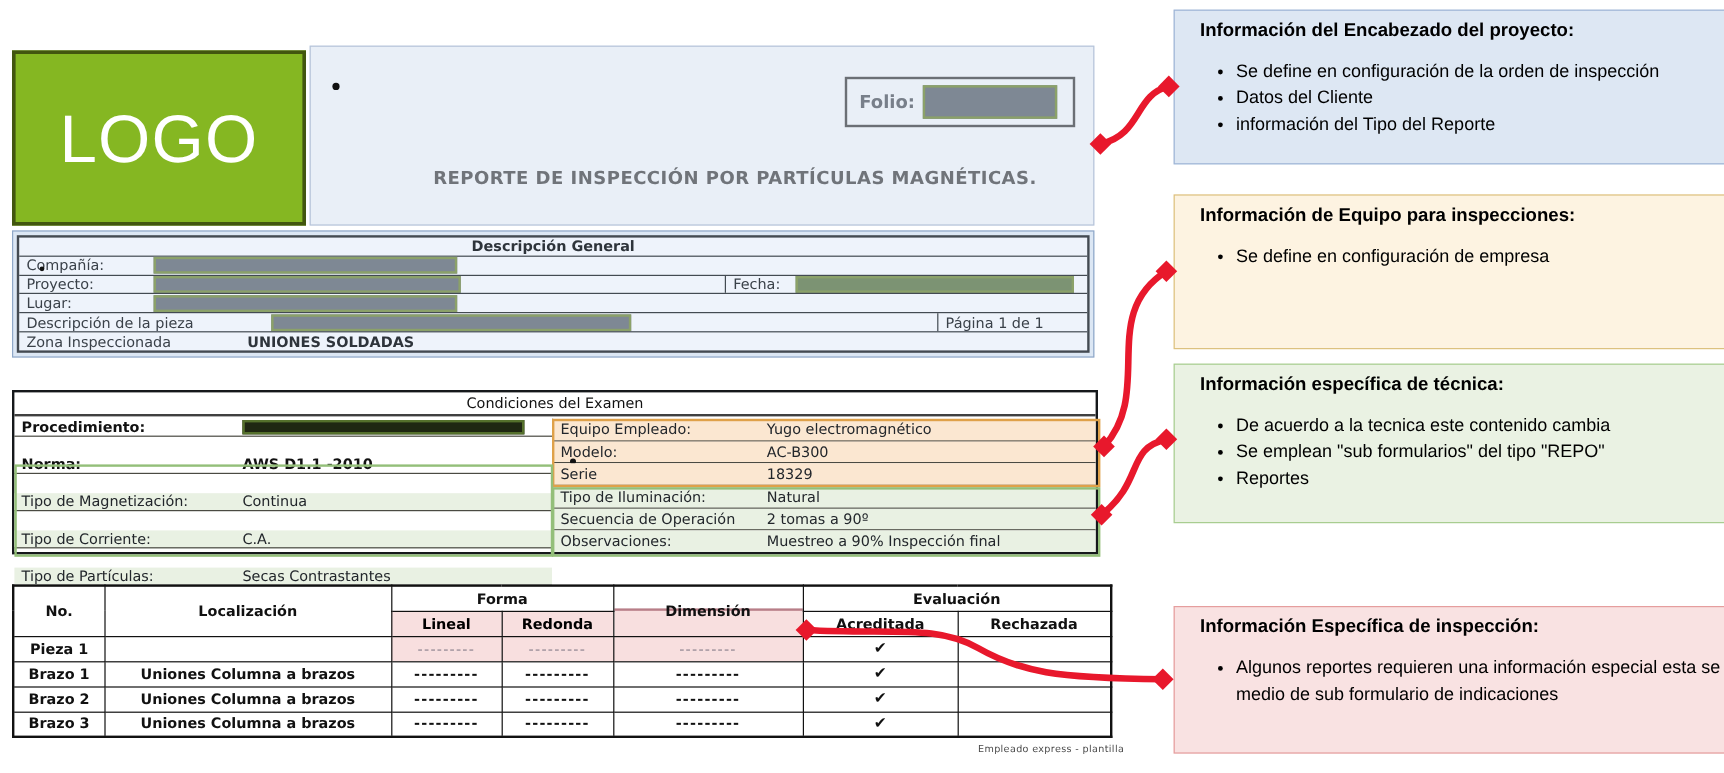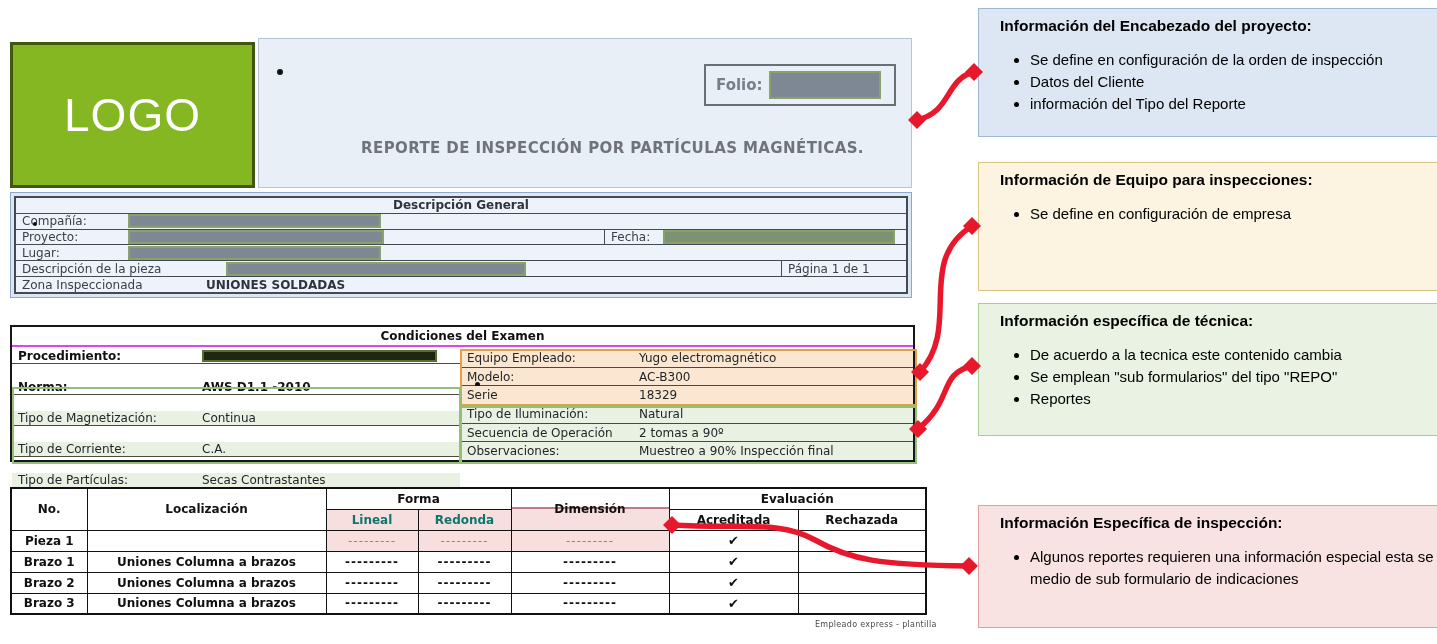--- a/index.html
+++ b/index.html
@@ -12,21 +12,21 @@
     overflow: hidden;
   }
   .abs { position:absolute; }
 
   
   #logo {
     left:10px; top:42px; width:245px; height:146px;
     background:#85b722; border:3px solid #42560f;
     display:flex; align-items:center; justify-content:center;
     color:#fff; font-family:"Liberation Sans",sans-serif;
-    font-size:46px; letter-spacing:1px;
+    font-size:56px; letter-spacing:1px;
   }
   #header-panel {
     left:258px; top:38px; width:654px; height:150px;
     background:#e9eff7; border:1px solid #b6c4d9;
   }
   .dot { width:6px; height:6px; background:#111; border-radius:50%; }
   #folio-box {
     left:445px; top:25px; width:192px; height:42px;
     border:2px solid #6b6f75; display:flex; align-items:center;
     padding:0 10px; gap:6px; background:transparent;
@@ -57,23 +57,23 @@
   .dhead { justify-content:center; font-weight:bold; color:#2e343b; }
   .dcell-r { height:100%; display:flex; align-items:center; border-left:1px solid #434a52; }
   .rd { height:14px; }
 
   
   #cond-section {
     left:10px; top:325px; width:905px; height:137px;
     border:2px solid #15181b; background:#fff; font-size:12px;
   }
   #cond-header {
-    height:20px; border-bottom:2px solid #d946ef;
+    height:20px; border-bottom:2px solid #404040;
     display:flex; align-items:center; justify-content:center;
-    font-weight:bold; color:#111;
+    font-weight:normal; color:#111;
   }
   #cond-body { position:absolute; left:0; top:22px; right:0; bottom:0; display:flex; }
   #cond-left  { width:448px; display:flex; flex-direction:column;gap:16px; }
   #cond-right { flex:1; border-left:1px solid #15181b; display:flex; flex-direction:column; }
   .crow { flex:1; display:flex; align-items:center; border-bottom:1px solid #4a4a42; position:relative; }
   .crow:last-child { border-bottom:none; }
   .crow .clabel { padding-left:6px; width:190px; white-space:nowrap; }
   #cond-right .crow .clabel { width:178px; }
   .crow.bold .clabel, .crow.bold .cvalue { font-weight:bold; color:#111; }
   .crow.greenbg { background:#e9f1e3; }
@@ -85,21 +85,21 @@
 
   
   #insp-table {
     left:10px; top:487px; border-collapse:collapse;
     font-size:12px; color:#111; background:#fff;
     border:2px solid #111;
   }
   #insp-table td, #insp-table th { border:1px solid #111; text-align:center; height:21px; padding:0 2px; }
   #insp-table th { font-weight:bold; }
   tr.subhead th { border-bottom:2px solid #111; }
-  .pinkhead { background:#f8dfdf; color:#0f766e; font-weight:normal; }
+  .pinkhead { background:#f8dfdf; color:#000000; font-weight:normal; }
   th.dim-cell {
     background-image: linear-gradient(#b87e88,#b87e88),
                       linear-gradient(to bottom,#ffffff 0 46%, #f8dfdf 46% 100%);
     background-size:100% 2px, 100% 100%;
     background-position:0 46%, 0 0;
     background-repeat:no-repeat;
   }
   td.pinkcell { background:#f8dfdf; color:#8d8490; }
   .dashes { letter-spacing:1px; font-weight:bold; }
   td.pinkcell .dashes { font-weight:normal; }

